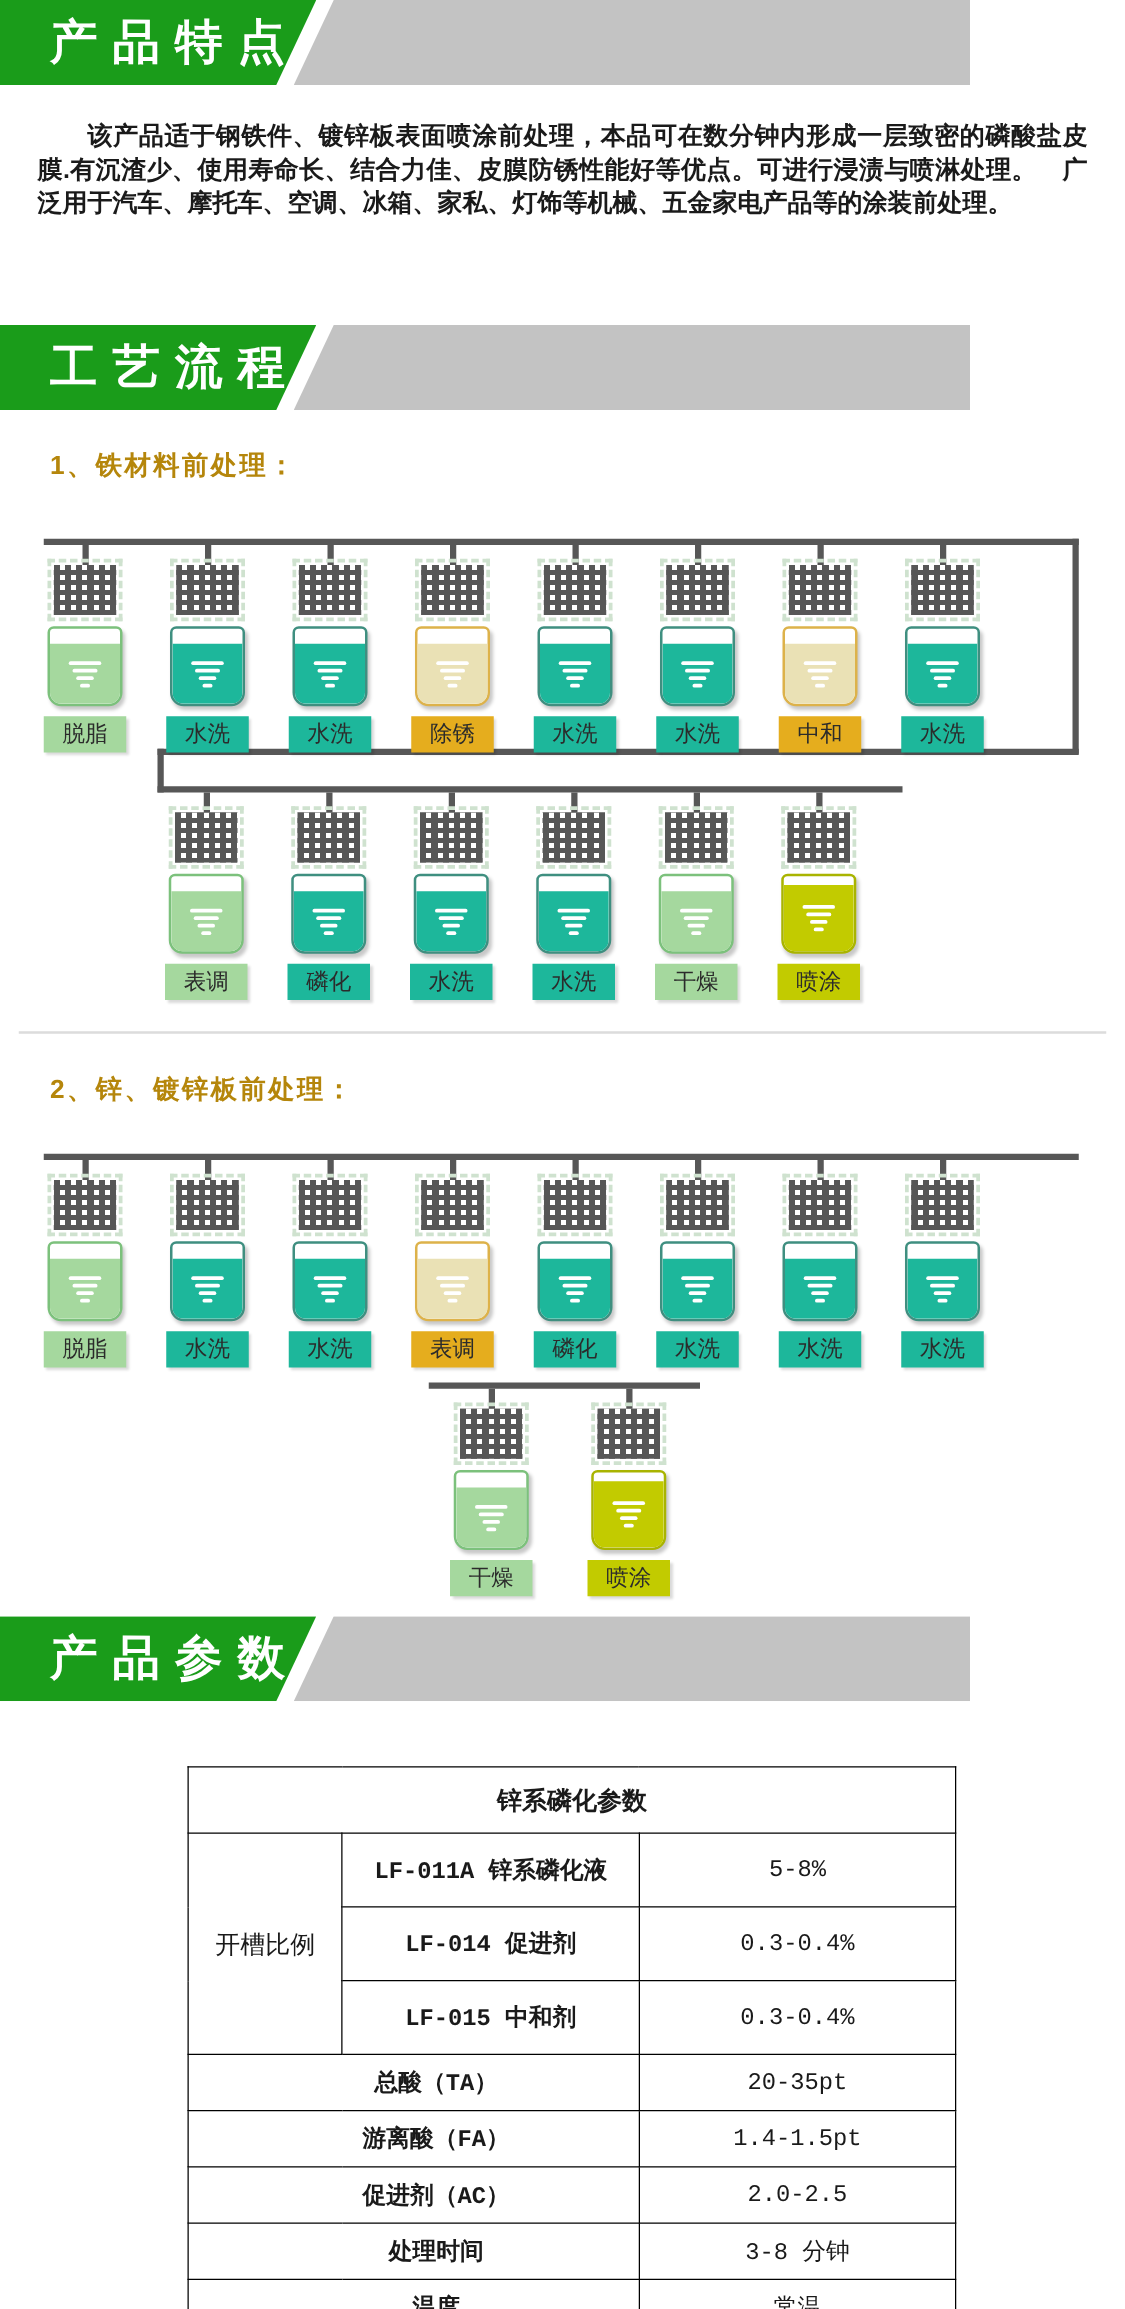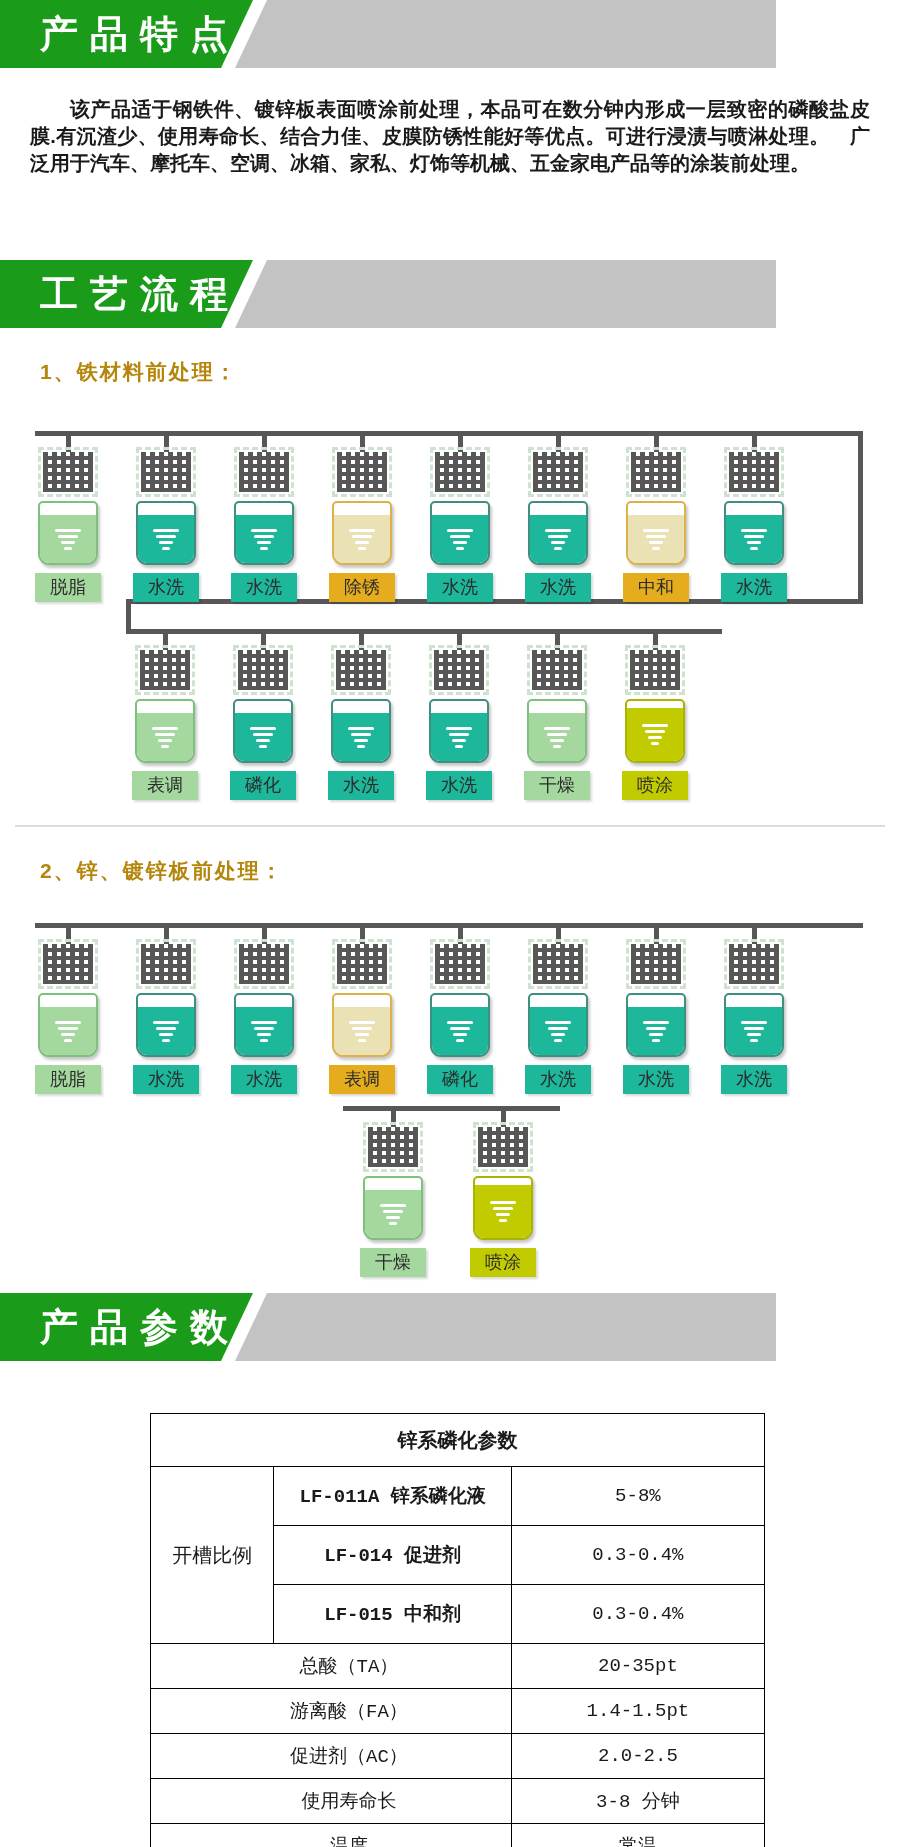--- a/index.html
+++ b/index.html
@@ -106,21 +106,21 @@
   #params-table td {
     border:1px solid var(--table_border); text-align:center; vertical-align:middle;
     padding:0 4px;
   }
   #params-table tr.h-head td { height:52px; font-weight:bold; font-size:20px; }
   #params-table tr.h-group td { height:58px; }
   #params-table tr.h-plain td { height:44px; }
   #params-table td.c-group { width:120px; font-size:20px; }
   #params-table td.c-name { width:239px; font-weight:bold; }
   #params-table td.c-val { width:256px; font-weight:normal; }
-  #params-table td.c-plain-name { font-weight:normal;padding-left:40px; }
+  #params-table td.c-plain-name { font-weight:bold;padding-left:40px; }
 </style>
 </head>
 <body>
 
 <div class="banner" id="banner-features">
   <div class="green"></div>
   <div class="gray"></div>
   <div class="title">产品特点</div>
 </div>
 
@@ -549,21 +549,21 @@
       </tr>
       <tr class="h-plain">
         <td colspan="2" class="c-plain-name">游离酸（FA）</td>
         <td class="c-val">1.4-1.5pt</td>
       </tr>
       <tr class="h-plain">
         <td colspan="2" class="c-plain-name">促进剂（AC）</td>
         <td class="c-val">2.0-2.5</td>
       </tr>
       <tr class="h-plain">
-        <td colspan="2" class="c-plain-name">使用寿命长</td>
+        <td colspan="2" class="c-plain-name">处理时间</td>
         <td class="c-val">3-8 分钟</td>
       </tr>
       <tr class="h-plain">
         <td colspan="2" class="c-plain-name">温度</td>
         <td class="c-val">常温</td>
       </tr>
     </tbody>
 </table>
 
 </body></html>

